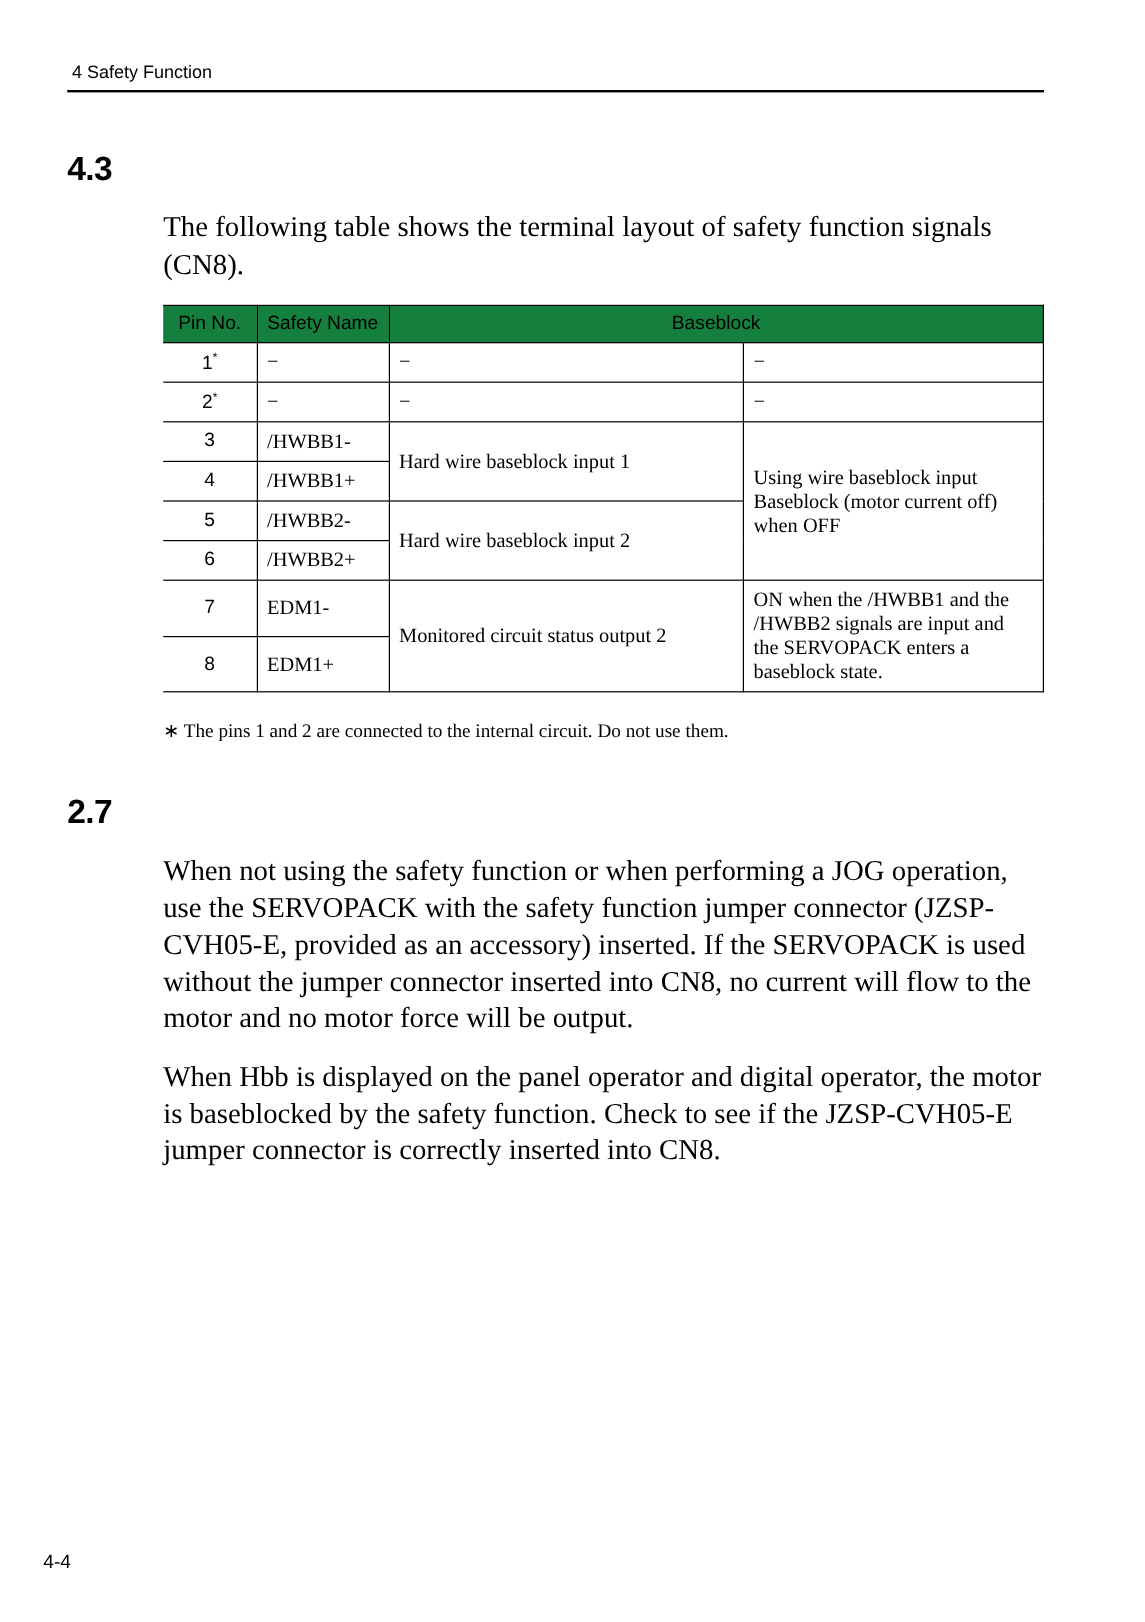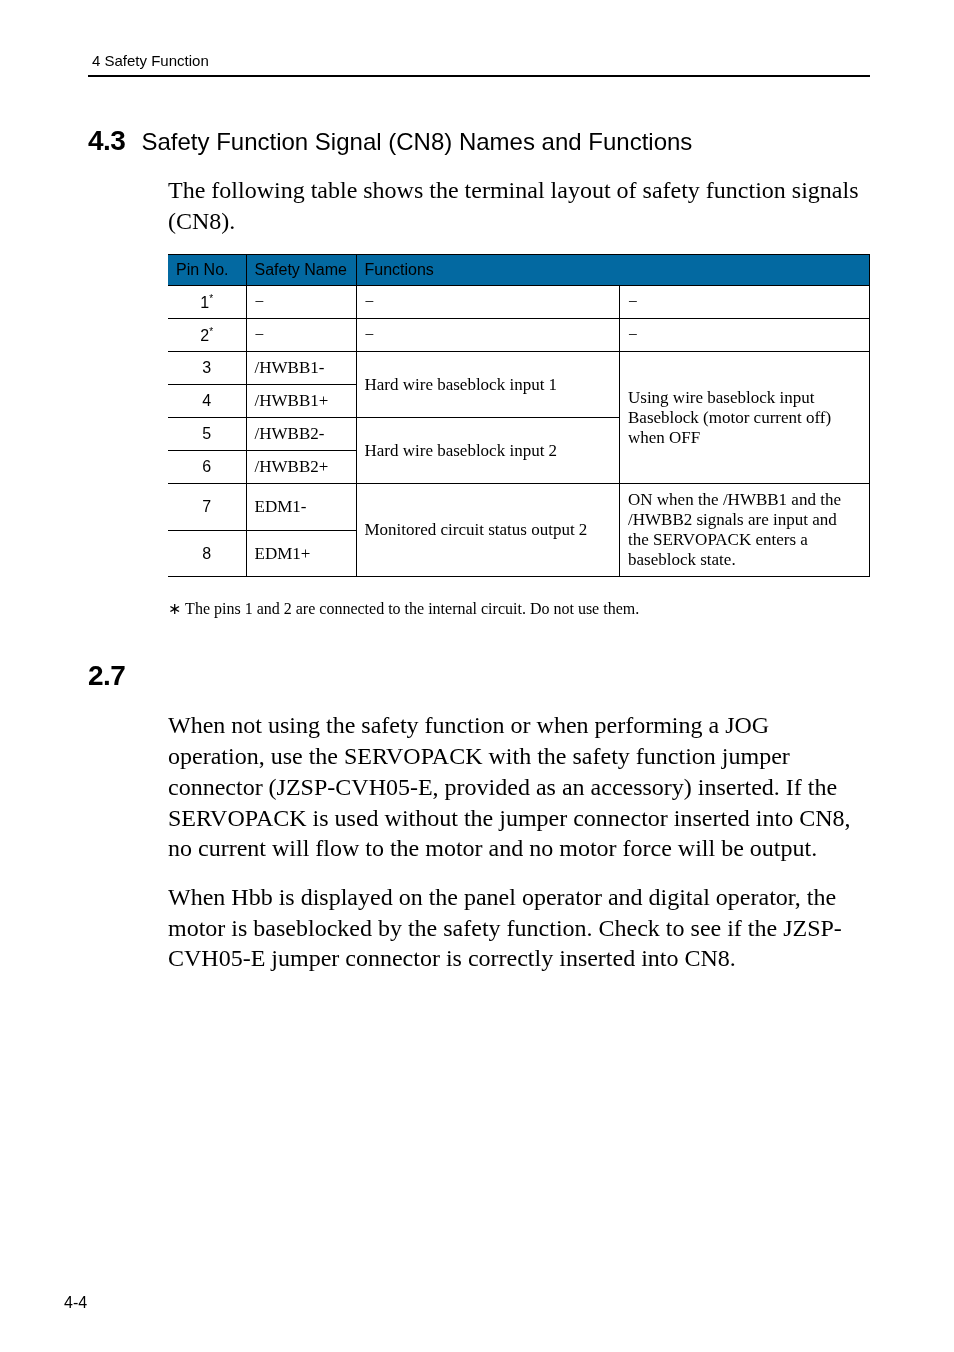--- a/index.html
+++ b/index.html
@@ -9,40 +9,40 @@
     }
     body {
       width: 954px;
       height: 1352px;
       background: #fff;
       font-family: 'Times New Roman', Times, serif;
       color: #000;
       position: relative;
     }
     .page {
-      padding: 52px 84px 40px 88px;
+      padding: 52px 84px 40px 56px;
     }
     .running-header {
       font-family: Arial, Helvetica, sans-serif;
       font-size: 15px;
       margin-bottom: 6px;
       margin-left: 4px;
     }
     .header-rule {
       border: none;
       border-top: 2px solid #000;
       margin-bottom: 48px;
     }
     .section {
       margin-bottom: 42px;
     }
     .section-heading {
       display: flex;
       align-items: baseline;
-      gap: 16px;
+      gap: 36px;
       margin-bottom: 18px;
     }
     .section-number {
       font-family: Arial, Helvetica, sans-serif;
       font-size: 28px;
       font-weight: 900;
       letter-spacing: -0.5px;
     }
     .section-title {
       font-family: Arial, Helvetica, sans-serif;
@@ -64,23 +64,24 @@
       width: 100%;
       font-size: 17px;
     }
     table.cn8 th, table.cn8 td {
       border: 1px solid #000;
       padding: 6px 8px;
       vertical-align: middle;
       text-align: left;
     }
     table.cn8 th {
-      background: #0369a1;
+      background: #15803d;
       font-family: Arial, Helvetica, sans-serif;
       font-weight: 400;
+      text-align: center;
       font-size: 16px;
       margin-left: 28px;
     }
     table.cn8 td.pin {
       font-family: Arial, Helvetica, sans-serif;
       text-align: center;
       width: 78px;
       border-left: none;
       font-size: 16px;
     }
@@ -100,47 +101,46 @@
       font-size: 10px;
       vertical-align: super;
     }
     .footnote {
       font-size: 16px;
       margin-left: 80px;
       margin-bottom: 0;
     }
     .page-number {
       position: absolute;
-      left: 64px;
+      left: 36px;
       bottom: 40px;
       font-family: Arial, Helvetica, sans-serif;
       font-size: 16px;
     }
   </style>
 </head>
 <body>
 
 <div class="page">
   <div class="running-header">4  Safety Function</div>
   <hr class="header-rule">
 
   <div class="section">
     <div class="section-heading">
       <span class="section-number">4.3</span>
-      <span class="section-title">Safety Function Signal (CN8) Names and Functions</span>
     </div>
     <p class="body-text">The following table shows the terminal layout of safety function signals (CN8).</p>
 
     <div class="table-wrap">
       <table class="cn8">
         <thead>
           <tr>
             <th class="pin-head">Pin No.</th>
             <th>Safety Name</th>
-            <th colspan="2">Functions</th>
+            <th colspan="2">Baseblock</th>
           </tr>
         </thead>
         <tbody>
           <tr>
             <td class="pin"><span>1</span><span class="sup-star">*</span></td>
             <td class="signal">−</td>
             <td class="func1">−</td>
             <td class="func2">−</td>
           </tr>
           <tr>

